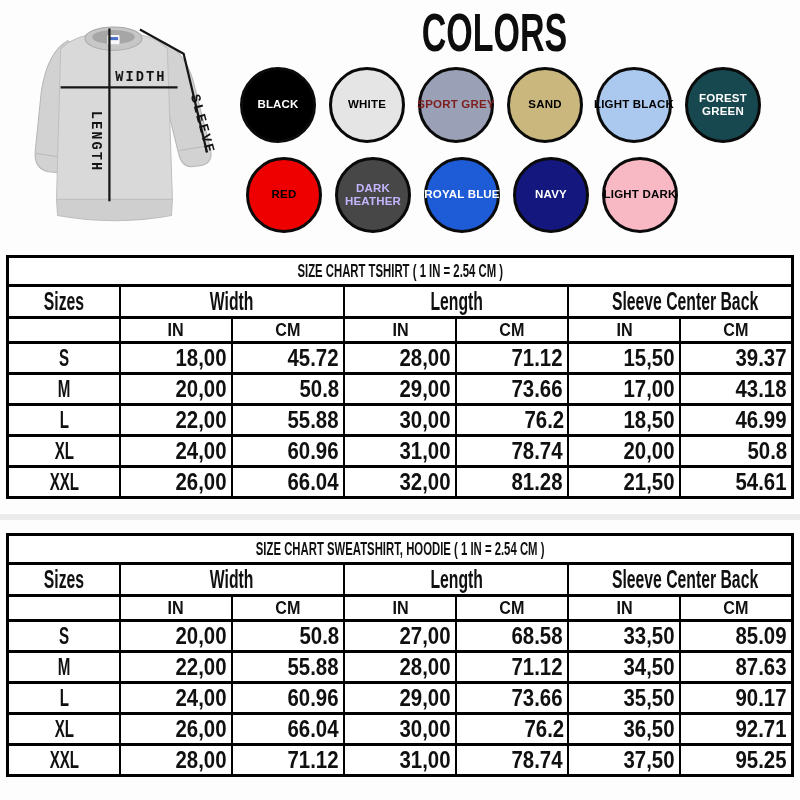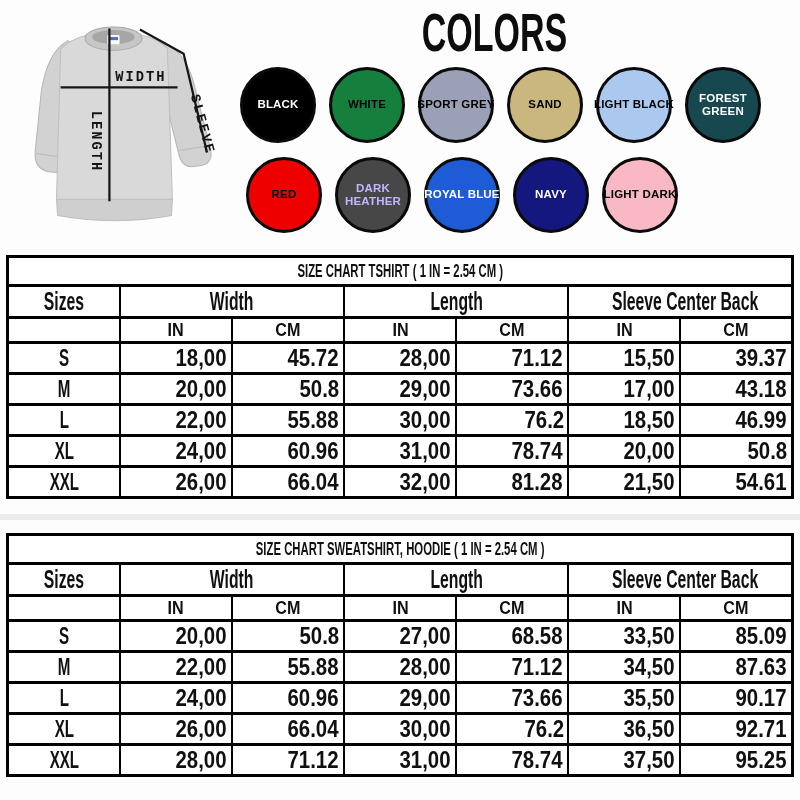--- a/index.html
+++ b/index.html
@@ -83,24 +83,24 @@
       </g>
     </svg>
   </div>
 
   <div class="colors-title"><span class="c">COLORS</span></div>
 
   <div class="swatch-row row1">
     <div class="swatch" style="background-color: rgb(0, 0, 0); color: rgb(255, 255, 255);">
         <span class="swatch-label">BLACK</span>
       </div>
-    <div class="swatch" style="background-color: #15803d; color: rgb(0, 0, 0);">
+    <div class="swatch" style="background-color: #e5e5e5; color: rgb(0, 0, 0);">
         <span class="swatch-label">WHITE</span>
       </div>
-    <div class="swatch" style="background-color: rgb(154, 161, 182); color: #000000; align-items: center;">
+    <div class="swatch" style="background-color: rgb(154, 161, 182); color: #7f1d1d; align-items: center;">
         <span class="swatch-label">SPORT GREY</span>
       </div>
     <div class="swatch" style="background-color: rgb(201, 183, 125); color: rgb(0, 0, 0);">
         <span class="swatch-label">SAND</span>
       </div>
     <div class="swatch" style="background-color: rgb(171, 201, 239); color: rgb(0, 0, 0);">
         <span class="swatch-label">LIGHT BLACK</span>
       </div>
     <div class="swatch" style="background-color: rgb(23, 72, 79); color: rgb(255, 255, 255);">
         <span class="swatch-label">FOREST

